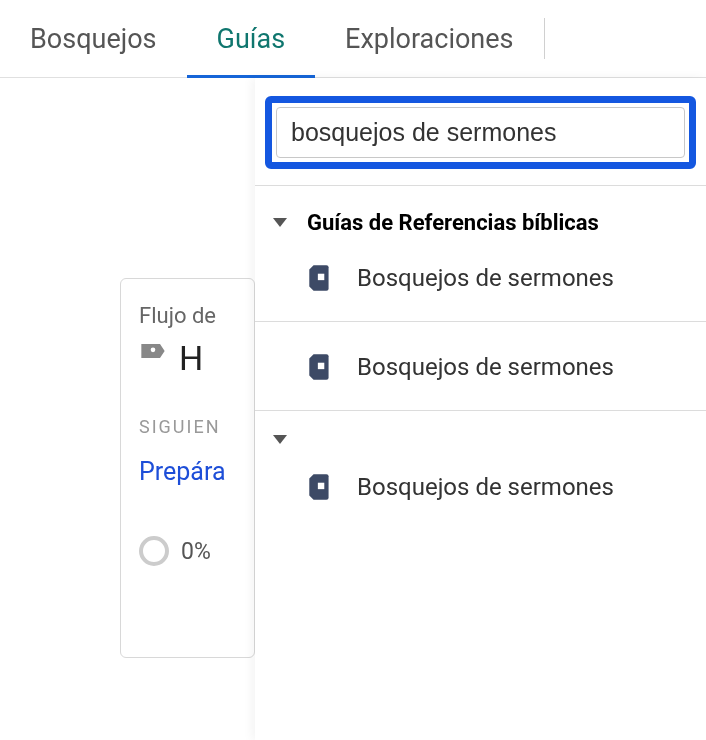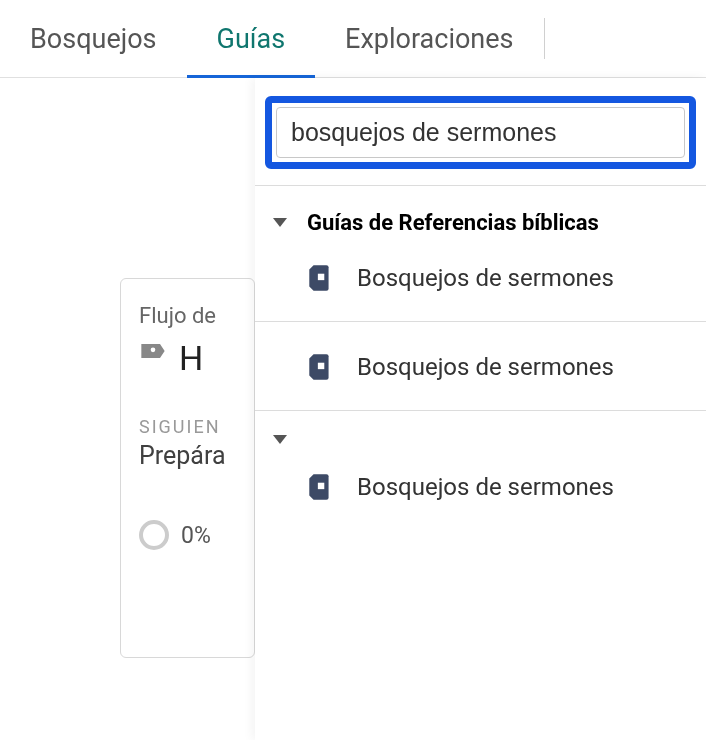--- a/index.html
+++ b/index.html
@@ -82,25 +82,25 @@
     fill: #888;
   }
   .card-title {
     font-size: 34px;
     color: #222;
   }
   .card-sub {
     font-size: 18px;
     color: #999;
     letter-spacing: 2px;
-    margin-bottom: 4px;
+    margin-bottom: 20px;
   }
   .card-body {
     font-size: 25px;
-    color: #404040;
+    color: #1d4ed8;
     margin-bottom: 50px;
   }
   .progress-row {
     display: flex;
     align-items: center;
     gap: 12px;
   }
   .progress-circle {
     width: 30px;
     height: 30px;

